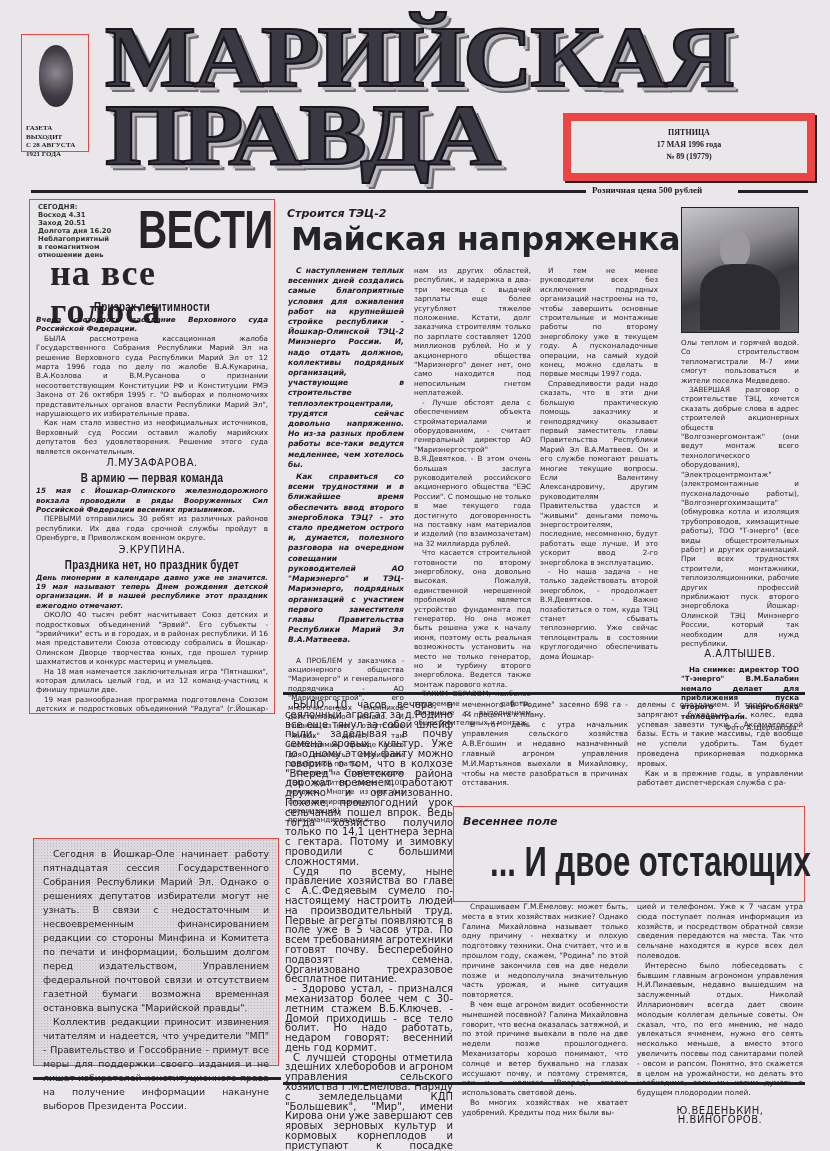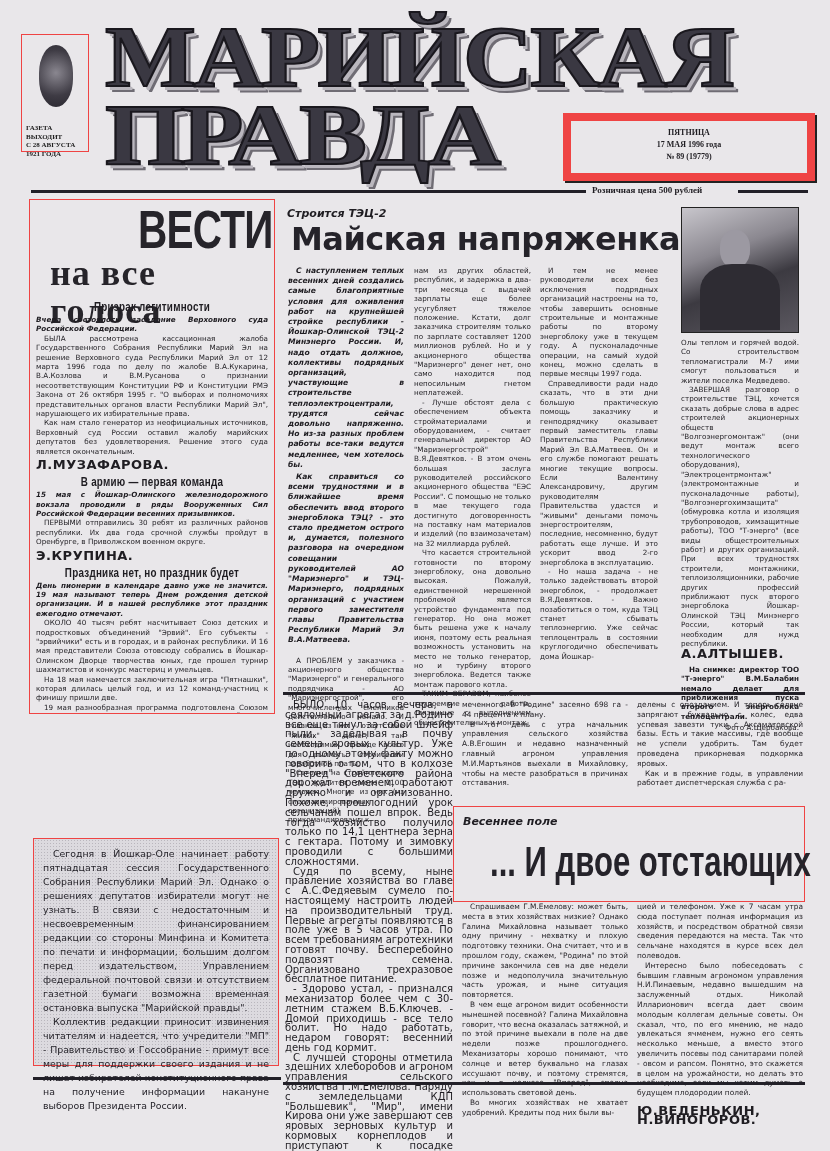--- a/index.html
+++ b/index.html
@@ -2,21 +2,21 @@
 <html><head>
 <meta charset="utf-8">
 <style>
   html,body{margin:0;padding:0;}
   body{width:830px;height:1151px;background:#e9e7ea;position:relative;overflow:hidden;font-family:"DejaVu Sans",sans-serif;color:#1f1d22;}
   .abs{position:absolute;}
   .box{border:8px solid #ef4444;}
   .t{font-size:7.2px;line-height:9.4px;text-align:justify;margin:0;}
   .t p{margin:0;text-indent:8px;}
   .it{font-style:italic;font-weight:bold;}
-  .sig{font-size:13px;font-weight:bold;text-align:left;margin:1px 0 3px;letter-spacing:0.5px;}
+  .sig{font-size:10px;font-weight:normal;text-align:center;margin:1px 0 3px;letter-spacing:0.5px;}
   .h{font-family:"Liberation Sans",sans-serif;font-weight:bold;text-align:center;letter-spacing:0.3px;transform:scaleX(0.82);}
   .rule{background:#222028;}
   .mast{font-family:"Liberation Serif",serif;font-weight:bold;color:#3a3842;-webkit-text-stroke:2px #1a181e;text-shadow:3px 4px 0 #bab7be,5px 6px 0 #6f6c74;letter-spacing:-2px;transform-origin:left top;}
   .photo{background:linear-gradient(160deg,#c8c6cc 0%,#8a878f 35%,#3c3a41 60%,#5b5860 100%);border:1px solid #222;}
   .shade{background:#dcdadf;background-image:radial-gradient(#b9b6bd 0.6px,transparent 0.7px);background-size:3px 3px;}
 </style>
 </head>
 <body>
 
 <div class="abs box" style="left:21px;top:34px;width:66px;height:116px;border-width:1px;">
@@ -37,29 +37,38 @@
     <div>17 МАЯ 1996 года</div>
     <div>№ 89 (19779)</div>
   </div>
 </div>
 
 <div class="abs rule" style="left:31px;top:190px;width:555px;height:3px;"></div>
 <div class="abs" style="left:592px;top:185px;font-family:'Liberation Serif',serif;font-size:9px;font-weight:bold;white-space:nowrap;">Розничная цена 500 рублей</div>
 <div class="abs rule" style="left:738px;top:190px;width:70px;height:3px;"></div>
 
 <div class="abs box" style="left:29px;top:199px;width:246px;height:515px;border-width:1.5px;padding:0 4px;box-sizing:border-box;overflow:hidden;">
+  <div style="position:absolute;left:8px;top:3px;font-size:6.8px;line-height:8px;font-weight:bold;color:#333;">
+    <div>СЕГОДНЯ:</div>
+    <div>Восход 4.31</div>
+    <div>Заход 20.51</div>
+    <div>Долгота дня 16.20</div>
+    <div>Неблагоприятный</div>
+    <div>в геомагнитном</div>
+    <div>отношении день</div>
+  </div>
   <div style="position:absolute;left:108px;top:2px;font-family:'Liberation Sans',sans-serif;font-weight:bold;font-size:54px;line-height:54px;transform:scaleX(0.75);transform-origin:left top;color:#26242a;letter-spacing:-1px;">ВЕСТИ</div>
   <div style="position:absolute;left:20px;top:54px;font-family:'Liberation Serif',serif;font-weight:bold;font-size:36px;line-height:38px;color:#26242a;transform:scaleX(1.0);transform-origin:left top;letter-spacing:1px;">на все голоса</div>
 
   <div style="position:absolute;left:6px;right:6px;top:100px;">
     <div class="h" style="font-size:12px;margin:0 0 1px;">Призрак легитимности</div>
     <div class="t it">Вчера состоялось заседание Верховного суда Российской Федерации.</div>
     <div class="t">
         <p>БЫЛА рассмотрена кассационная жалоба Государственного Собрания Республики Марий Эл на решение Верховного суда Республики Марий Эл от 12 марта 1996 года по делу по жалобе В.А.Кукарина, В.А.Козлова и В.М.Русанова о признании несоответствующим Конституции РФ и Конституции РМЭ Закона от 26 октября 1995 г. "О выборах и полномочиях представительных органов власти Республики Марий Эл", нарушающего их избирательные права.</p>
-        <p>Как нам стало генератор из неофициальных источников, Верховный суд России оставил жалобу марийских депутатов без удовлетворения. Решение этого суда является окончательным.</p>
+        <p>Как нам стало известно из неофициальных источников, Верховный суд России оставил жалобу марийских депутатов без удовлетворения. Решение этого суда является окончательным.</p>
       </div>
     <div class="sig">Л.МУЗАФАРОВА.</div>
 
     <div class="h" style="font-size:12px;margin:3px 0 1px;">В армию — первая команда</div>
     <div class="t it">15 мая с Йошкар-Олинского железнодорожного вокзала проводили в ряды Вооруженных Сил Российской Федерации весенних призывников.</div>
     <div class="t">
         <p>ПЕРВЫМИ отправились 30 ребят из различных районов республики. Их два года срочной службы пройдут в Оренбурге, в Приволжском военном округе.</p>
       </div>
     <div class="sig">Э.КРУПИНА.</div>
 

